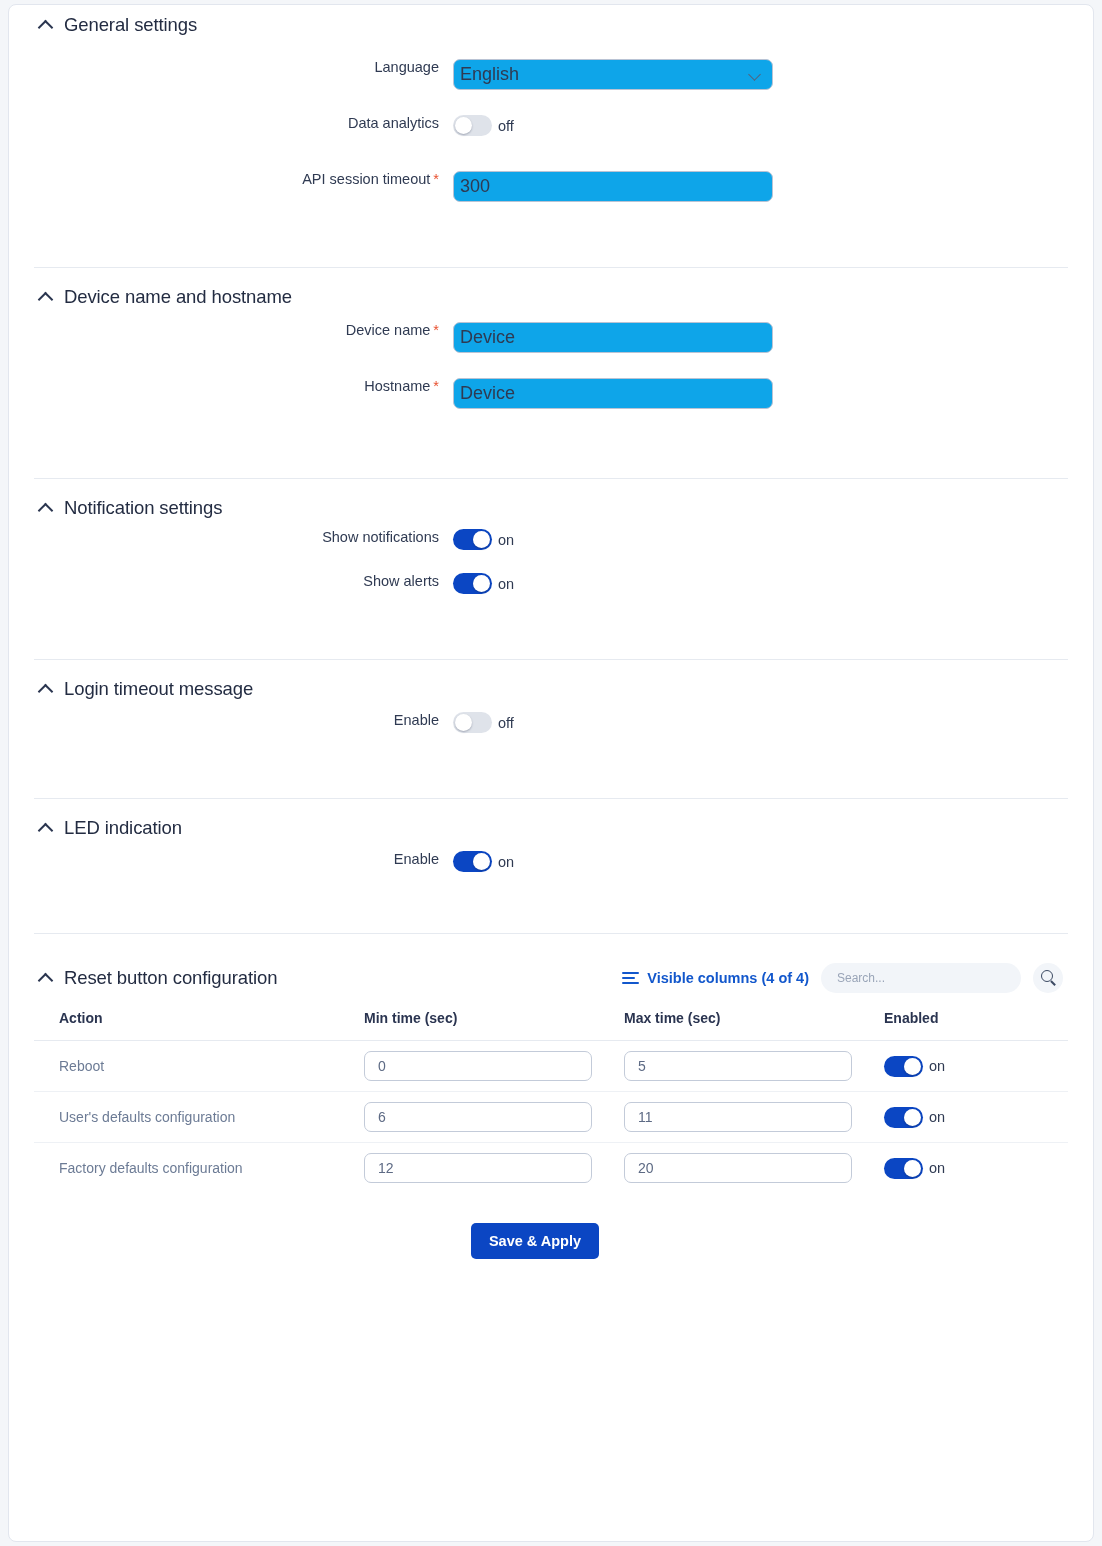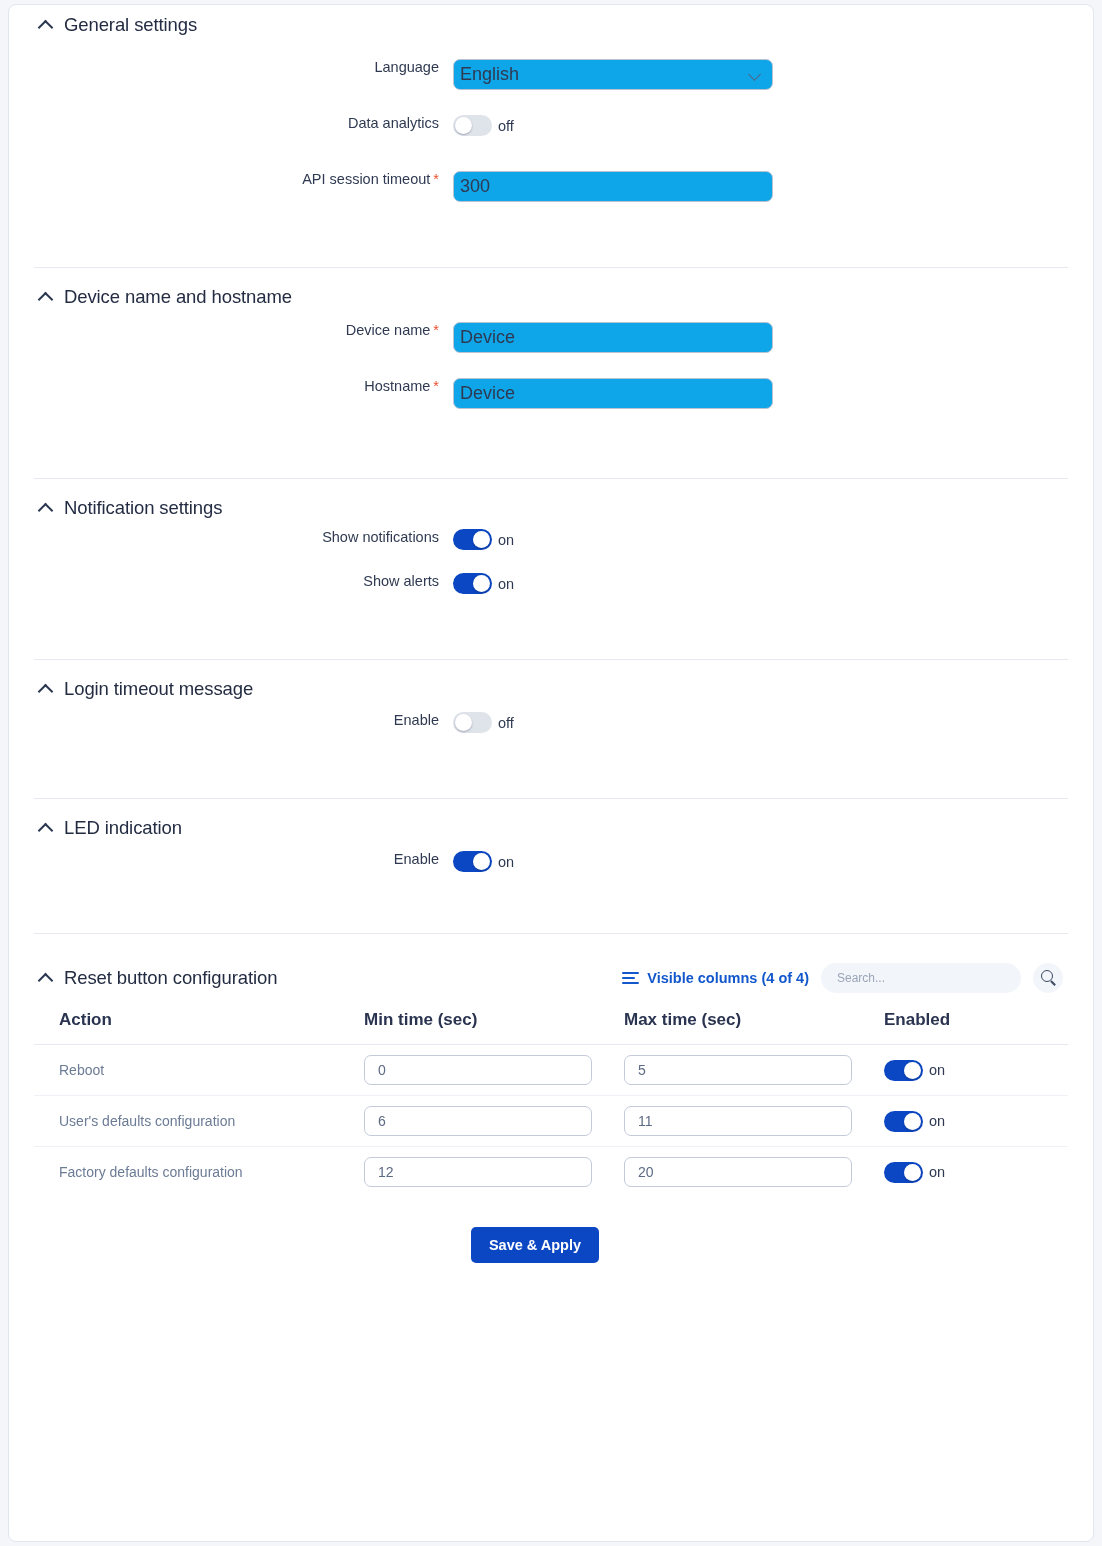--- a/index.html
+++ b/index.html
@@ -208,21 +208,21 @@
     transform-origin: left center;
   }
 
   table.rtbl {
     width: calc(100% - 50px);
     margin: 0 25px;
     border-collapse: collapse;
   }
   table.rtbl th {
     text-align: left;
-    font-size: 17px;
+    font-size: 14px;
     font-weight: bold;
     color: #2a3450;
     padding: 10px 0 14px 0;
     border-bottom: 1px solid #e6eaf0;
   }
   table.rtbl td {
     padding: 10px 0;
     border-bottom: 1px solid #eef1f5;
     vertical-align: middle;
   }

